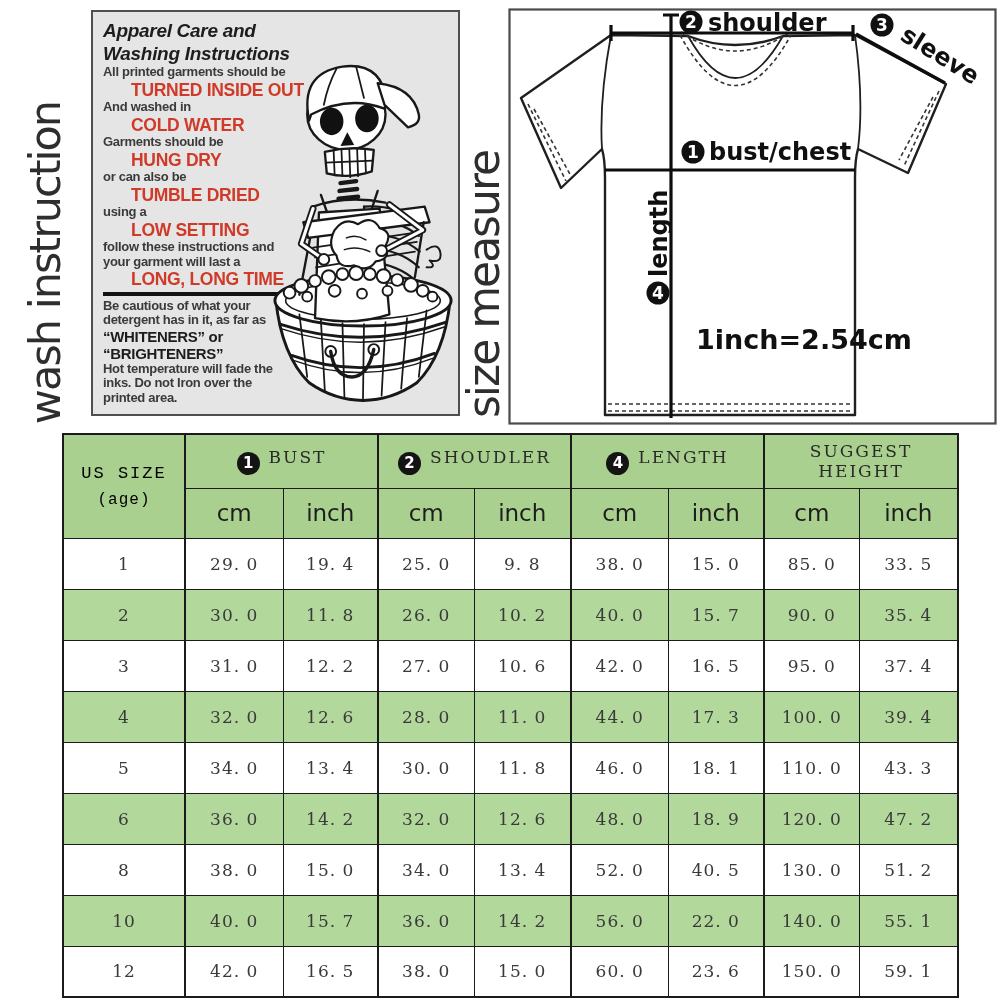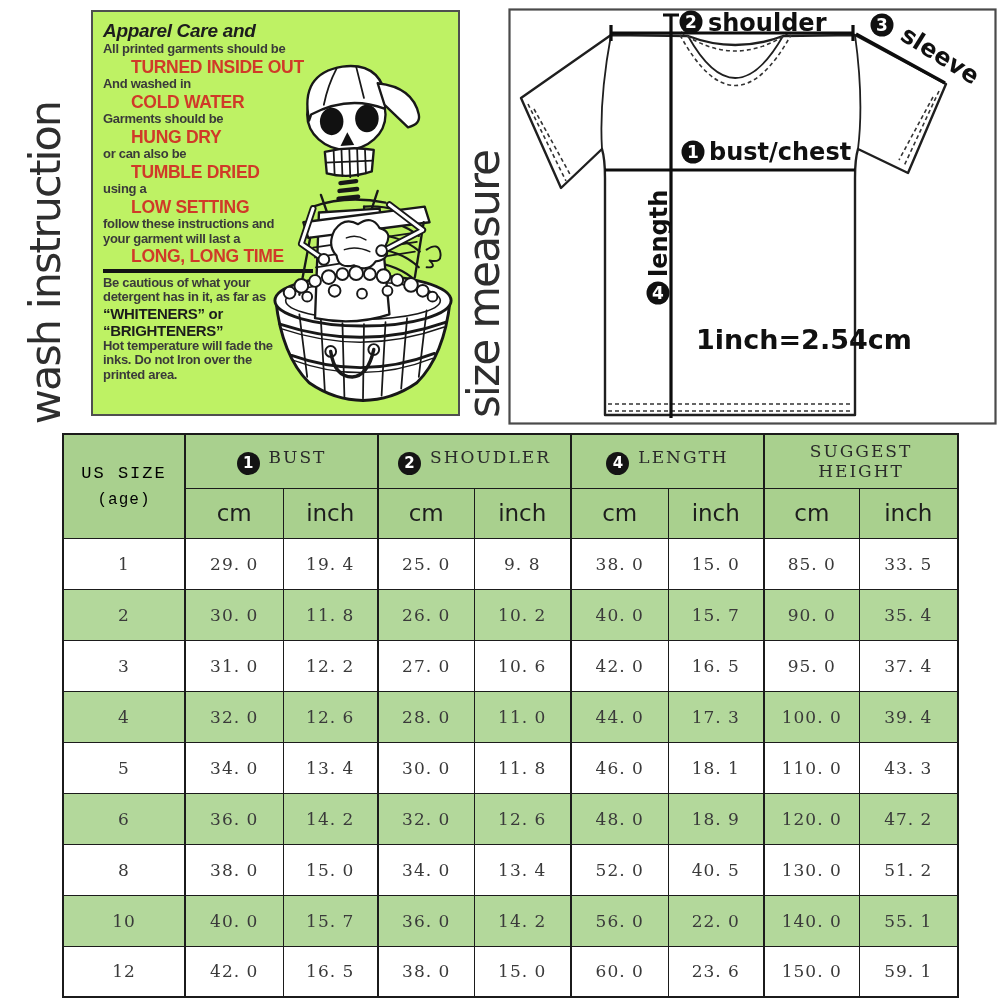--- a/index.html
+++ b/index.html
@@ -8,21 +8,21 @@
 
   
   .v-label{position:absolute;display:flex;align-items:center;justify-content:center;}
   .v-label span{transform:rotate(-90deg);white-space:nowrap;color:#2e2e2e;
                 font-family:"DejaVu Sans",sans-serif;letter-spacing:-2px;}
   .wash-v{left:0px;top:98px;width:90px;height:330px;font-size:43px;}
   .size-v{left:448px;top:136px;width:72px;height:297px;font-size:44px;}
 
   
   .wash-box{position:absolute;left:91px;top:10px;width:369px;height:406px;
-            border:2px solid #4f4f4f;background:#bef264;box-sizing:border-box;}
+            border:2px solid #4f4f4f;background:#e5e5e5;box-sizing:border-box;}
   .wash-text{position:absolute;left:10px;top:7px;width:218px;font-weight:bold;letter-spacing:-0.3px;}
   .wt-title{font-size:19px;line-height:23px;font-style:italic;color:#1d1d1d;}
   .wl.plain{font-size:13px;line-height:14.5px;color:#3a3a3a;}
   .wl.em,.wl.em-underline{font-size:17.5px;line-height:20.5px;color:#d03a28;margin-left:28px;}
   .wl.strong{font-size:15px;line-height:17px;color:#1c1c1c;}
   .rule{height:4px;background:#131313;width:210px;margin:2px 0 3px 0;}
   .skel{position:absolute;right:2px;bottom:2px;width:186px;height:356px;}
 
   
   .shirt{position:absolute;left:508px;top:8px;width:489px;height:417px;}
@@ -60,20 +60,21 @@
   <div class="v-label wash-v">
     <span>wash instruction</span>
   </div>
   <div class="v-label size-v">
     <span>size measure</span>
   </div>
 
   <div class="wash-box">
     <div class="wash-text">
       <div class="wt-title">Apparel Care and</div>
+      <div class="wt-title">Washing Instructions</div>
       <div id="wash-lines">
           <div class="wl plain">All printed garments should be</div>
           <div class="wl em">TURNED INSIDE OUT</div>
           <div class="wl plain">And washed in</div>
           <div class="wl em">COLD WATER</div>
           <div class="wl plain">Garments should be</div>
           <div class="wl em">HUNG DRY</div>
           <div class="wl plain">or can also be</div>
           <div class="wl em">TUMBLE DRIED</div>
           <div class="wl plain">using a</div>

